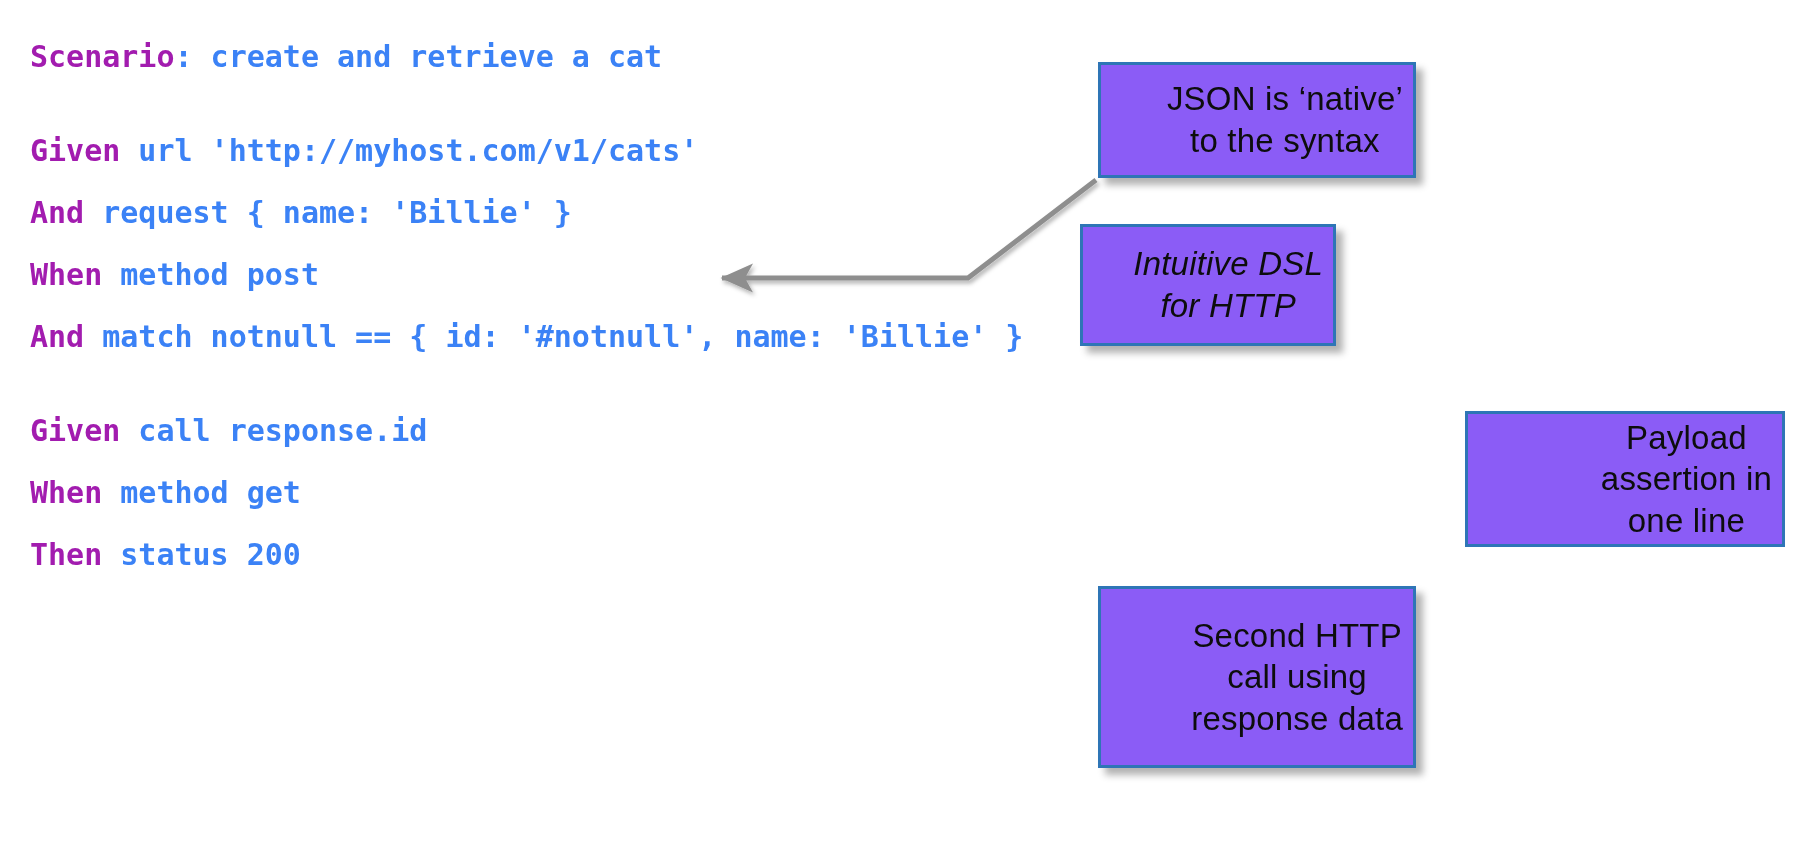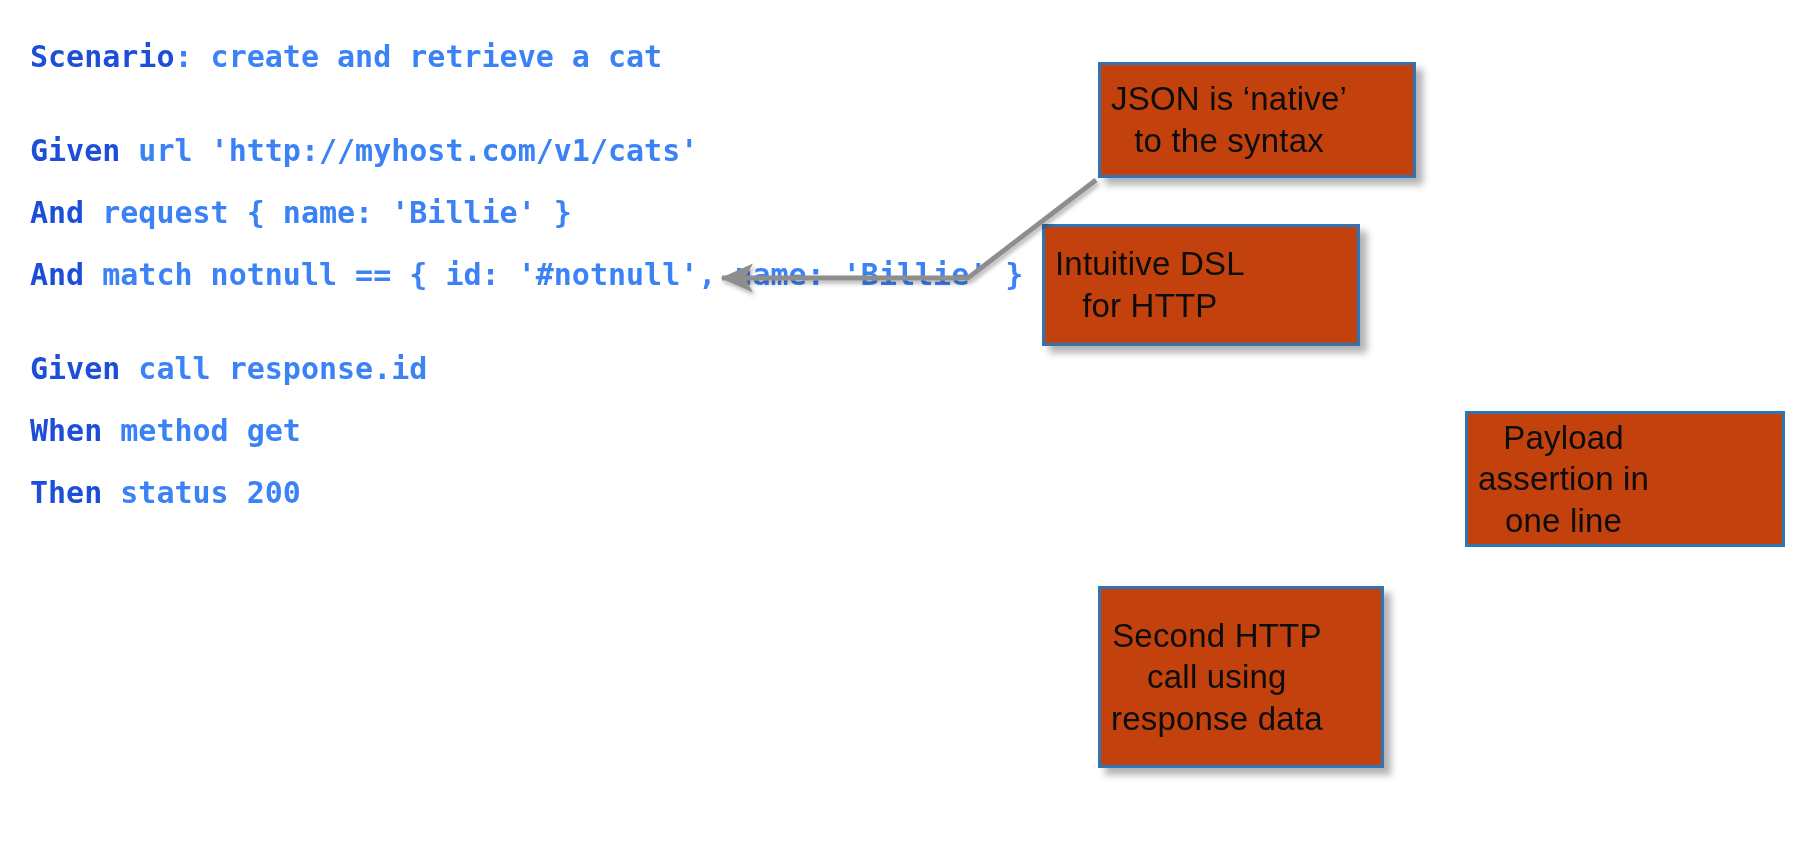--- a/index.html
+++ b/index.html
@@ -28,67 +28,68 @@
     font-size: 30px;
     line-height: 62px;
     white-space: pre;
     letter-spacing: 0px;
     color: #111111;
   }
   .code-line.blank {
     height: 32px;
     line-height: 32px;
   }
-  .kw   { color: #1d4ed8; }
+  .kw   { color: #a21caf; }
   .val  { color: #3b82f6; }
   .plain{ color: #3b82f6; }
 
   
   .callout {
     position: absolute;
-    background: #c2410c;
+    background: #8b5cf6;
     border: 3px solid #2E75B6;
     box-sizing: border-box;
     display: flex;
     align-items: center;
-    justify-content: flex-start;
+    justify-content: flex-end;
     text-align: center;
     font-family: "Liberation Sans", sans-serif;
     font-size: 33px;
     line-height: 1.26;
     color: #0d0d0d;
     letter-spacing: 0.2px;
   }
   .callout.shadowed {
     box-shadow: 7px 7px 7px rgba(0,0,0,0.30);
   }
   .callout .txt { display: block; padding: 0 10px; }
 
   #callout-json      { left: 1098px; top: 62px;  width: 318px; height: 116px; }
-  #callout-dsl       { left: 1042px; top: 224px; width: 318px; height: 122px; }
+  #callout-dsl       { left: 1080px; top: 224px; width: 256px; height: 122px; font-style: italic; }
   #callout-payload   { left: 1465px; top: 411px; width: 320px; height: 136px; }
-  #callout-second    { left: 1098px; top: 586px; width: 286px; height: 182px; }
+  #callout-second    { left: 1098px; top: 586px; width: 318px; height: 182px; }
 
   
   #arrow-layer {
     position: absolute;
     left: 0; top: 0;
     width: 1816px;
     height: 854px;
     pointer-events: none;
   }
 </style>
 </head>
 <body>
 
 <div id="code-block">
     <div class="code-line"><span class="kw">Scenario</span><span class="plain">: create and retrieve a cat</span></div>
     <div class="code-line blank"></div>
     <div class="code-line"><span class="kw">Given</span><span class="plain"> url '</span><span class="val">http://myhost.com/v1/cats</span><span class="plain">'</span></div>
     <div class="code-line"><span class="kw">And</span><span class="plain"> request { name: '</span><span class="val">Billie</span><span class="plain">' }</span></div>
+    <div class="code-line"><span class="kw">When</span><span class="plain"> method </span><span class="val">post</span></div>
     <div class="code-line"><span class="kw">And</span><span class="plain"> match notnull == { id: '#</span><span class="val">notnull</span><span class="plain">', name: '</span><span class="val">Billie</span><span class="plain">' }</span></div>
     <div class="code-line blank"></div>
     <div class="code-line"><span class="kw">Given</span><span class="plain"> call </span><span class="val">response.id</span></div>
     <div class="code-line"><span class="kw">When</span><span class="plain"> method </span><span class="val">get</span></div>
     <div class="code-line"><span class="kw">Then</span><span class="plain"> status </span><span class="val">200</span></div>
   </div>
 
 <div class="callout shadowed" id="callout-json">
   <span class="txt" style="white-space: pre-line;">JSON is ‘native’
 to the syntax</span>

